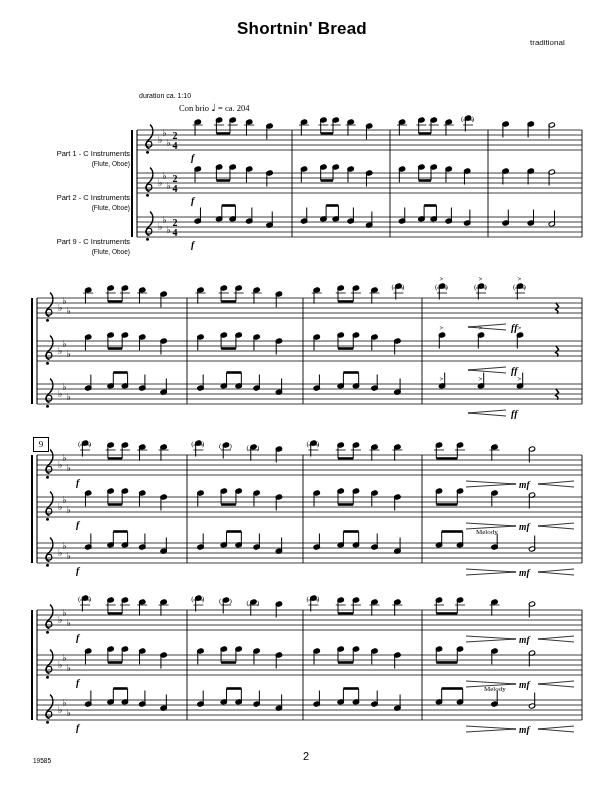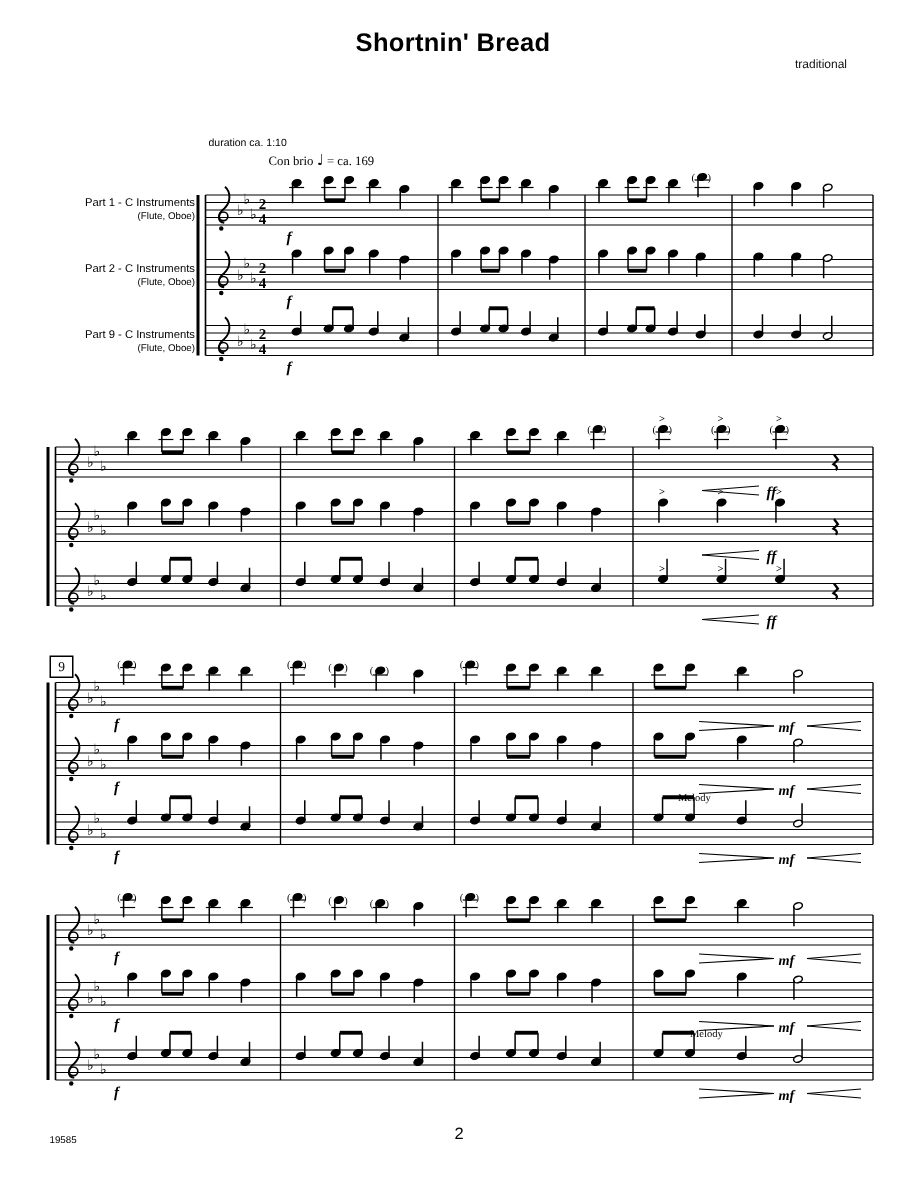--- a/index.html
+++ b/index.html
@@ -4,26 +4,26 @@
 <style>
   html,body{margin:0;padding:0;background:#888;}
   .page{position:relative;width:612px;height:792px;background:#ffffff;overflow:hidden;
         font-family:"Liberation Sans",sans-serif;color:#000;}
   .abs{position:absolute;}
   .title{top:19px;left:0;width:604px;text-align:center;font-size:17px;font-weight:bold;letter-spacing:.2px;}
   .credit{top:38px;left:530px;width:60px;font-size:8px;color:#111;}
   .duration{top:92px;left:139px;font-size:7px;}
   .tempo{top:102px;left:179px;font-size:8.5px;font-family:"Liberation Serif",serif;}
   .tempo .tnote{font-family:"DejaVu Sans",sans-serif;font-size:10px;font-weight:bold;}
-  .plabel{left:18px;width:112px;text-align:right;line-height:1;}
+  .plabel{left:18px;width:112px;text-align:right;line-height:1;margin-top:19px;}
   .plabel .l1{font-size:7.5px;}
   .plabel .l2{font-size:6.5px;margin-top:3px;}
   .rehearsal{top:437px;left:33px;width:14px;height:13px;border:1px solid #000;
              font-family:"Liberation Serif",serif;font-size:9px;line-height:13px;text-align:center;}
-  .melody{font-family:"Liberation Serif",serif;font-size:7px;}
+  .melody{font-family:"Liberation Serif",serif;font-size:7px;margin-left:24px;}
   .pageno{top:750px;left:0;width:612px;text-align:center;font-size:11px;}
   .catalog{top:757px;left:33px;font-size:6.5px;}
   svg.score{position:absolute;top:0;left:0;}
 </style>
 </head>
 <body>
 
 <div class="page">
 
   <svg class="score" id="score-svg" width="612" height="792" viewBox="0 0 612 792">
@@ -967,21 +967,21 @@
       </g>
     </svg>
 
   <div class="abs title">Shortnin' Bread</div>
   <div class="abs credit">traditional</div>
   <div class="abs duration">duration ca. 1:10</div>
 
   <div class="abs tempo">
     <span>Con brio</span>
     <span class="tnote">♩</span>
-    <span>= ca. 169</span>
+    <span>= ca. 204</span>
   </div>
 
   <div class="abs plabel" style="top:131px;">
     <div class="l1">Part 1 - C Instruments</div>
     <div class="l2">(Flute, Oboe)</div>
   </div>
   <div class="abs plabel" style="top:175px;">
     <div class="l1">Part 2 - C Instruments</div>
     <div class="l2">(Flute, Oboe)</div>
   </div>

